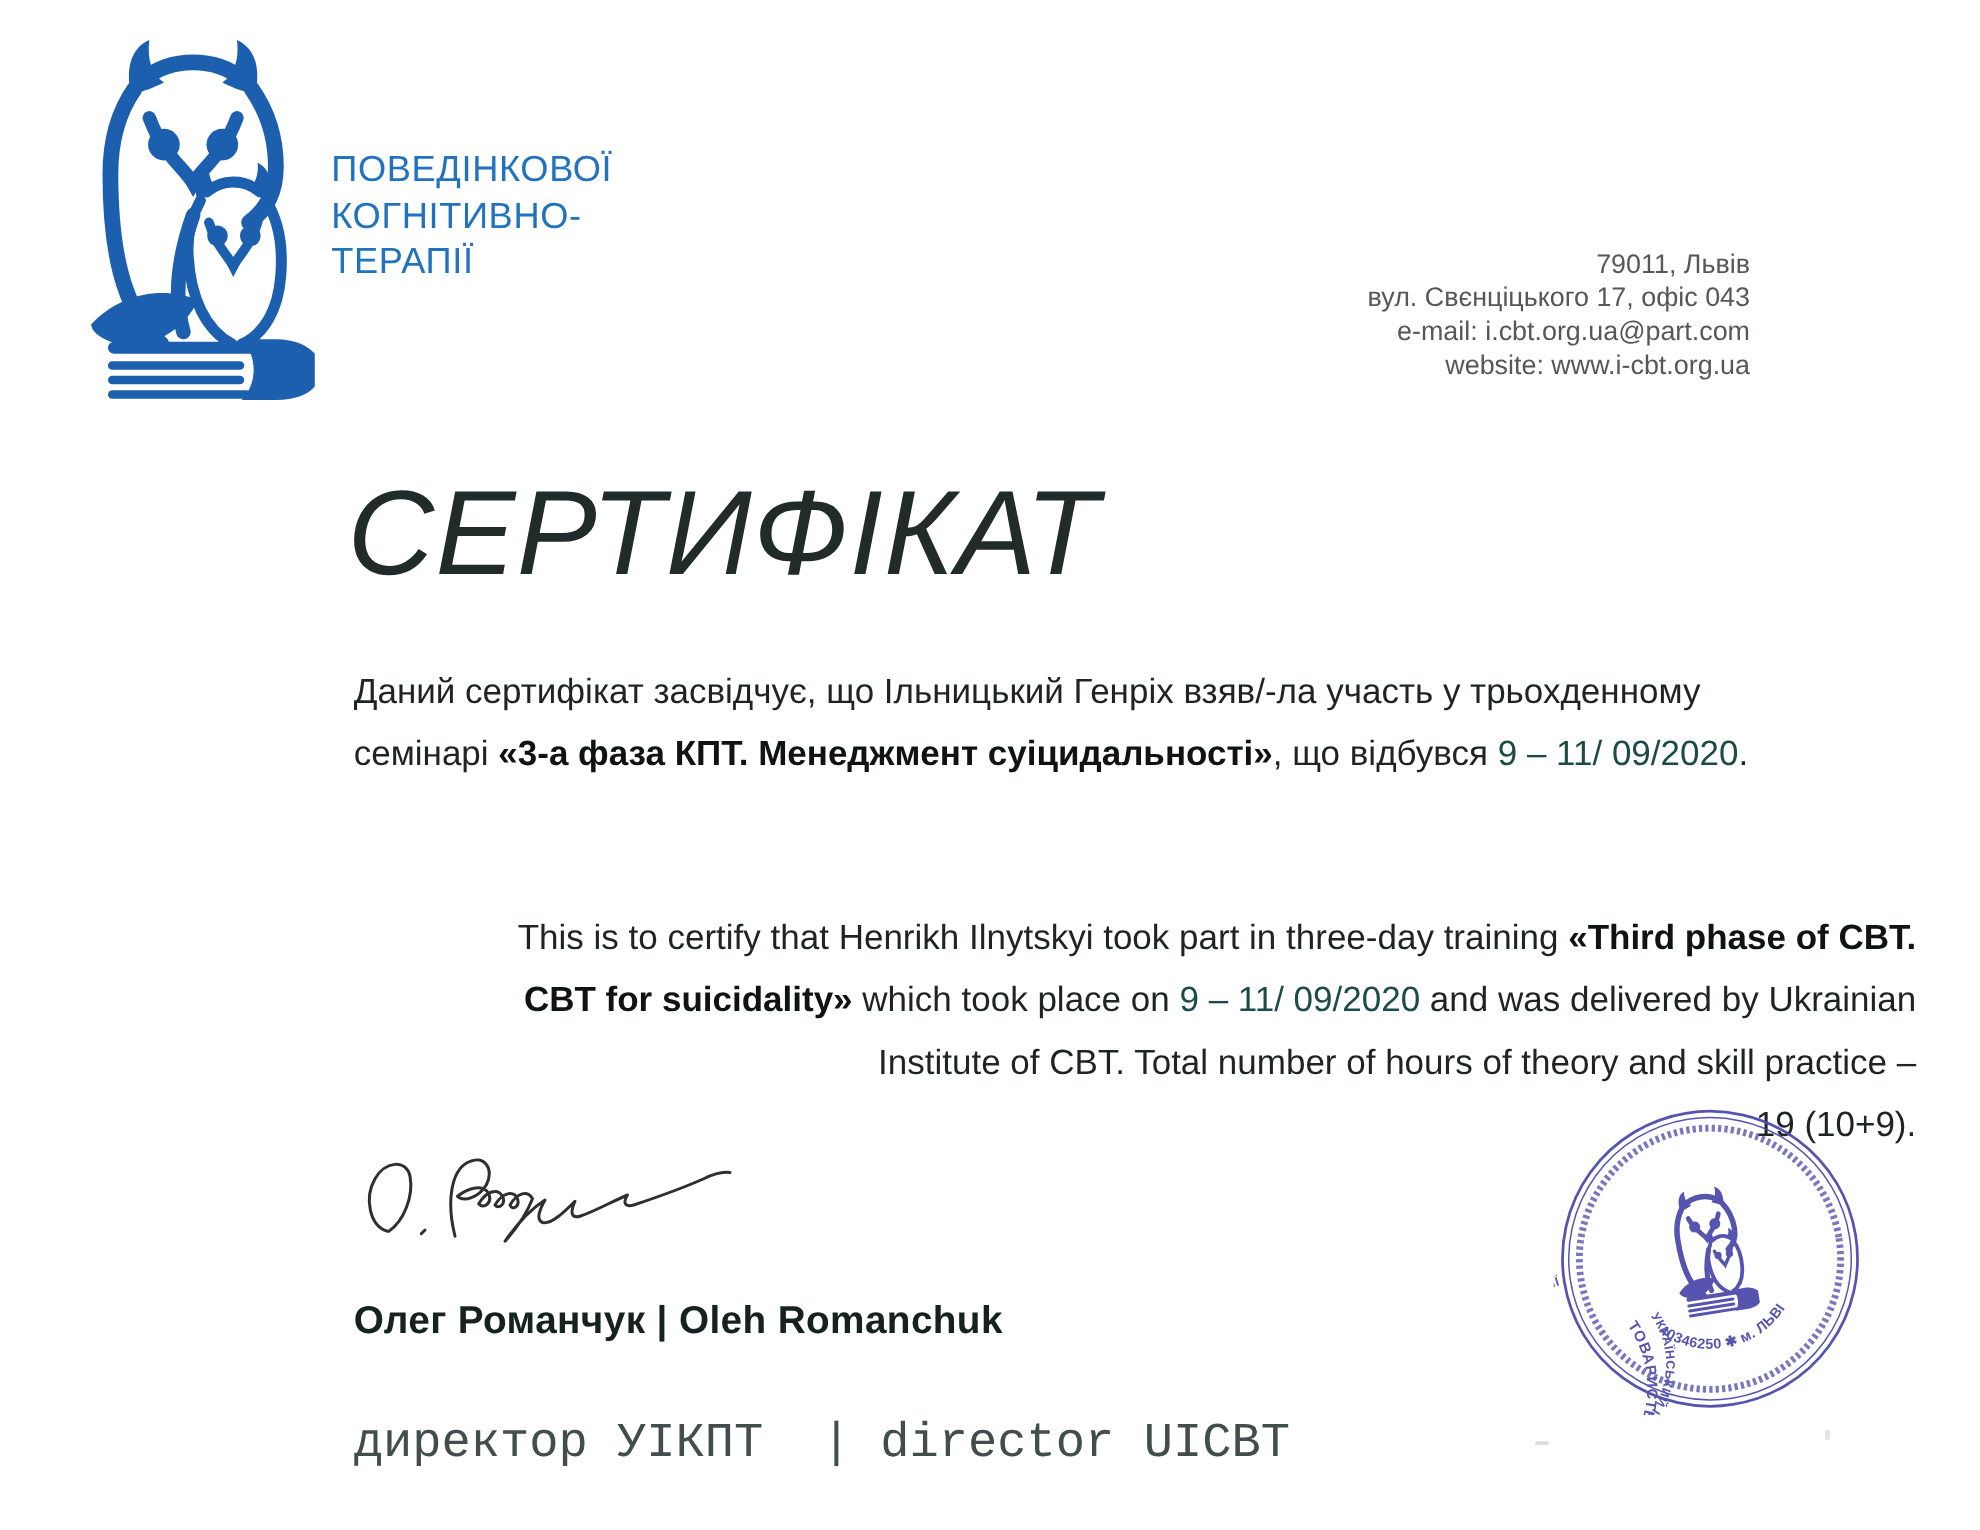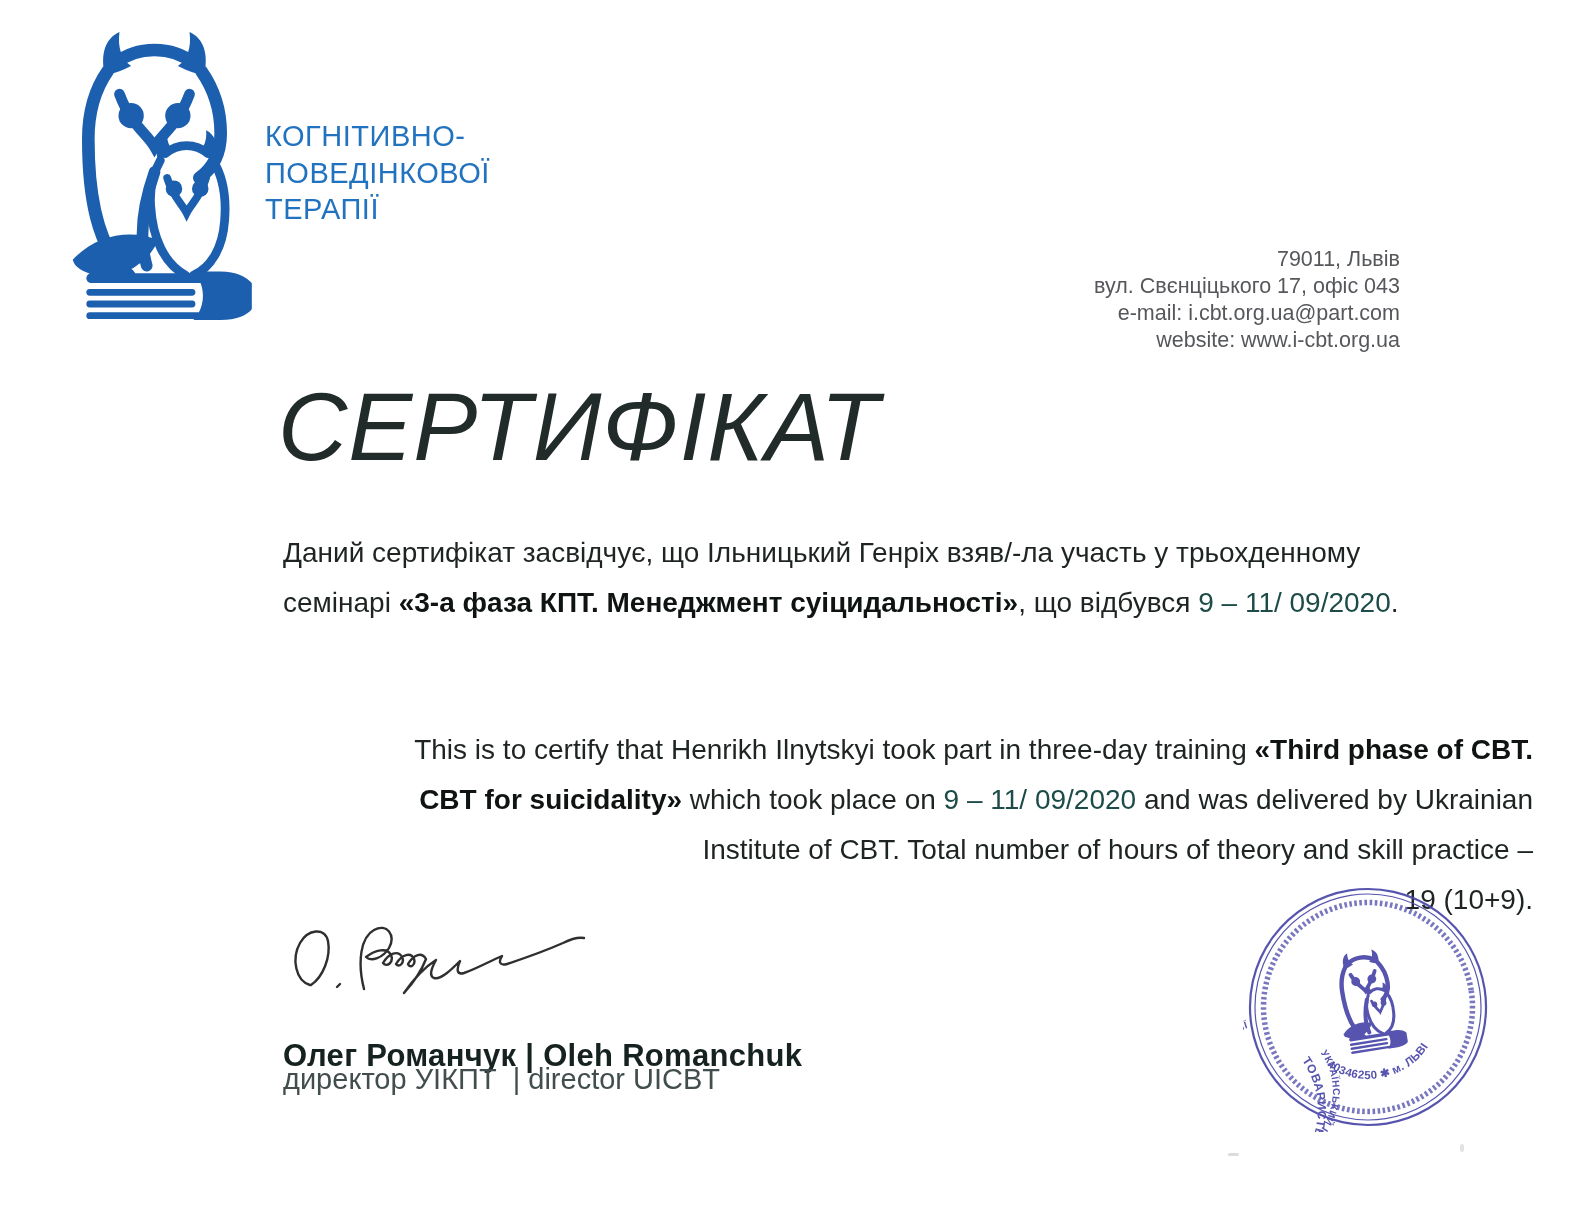--- a/index.html
+++ b/index.html
@@ -20,42 +20,42 @@
     position:relative;width:1584px;height:1224px;background:#ffffff;overflow:hidden;
     font-family:"Liberation Sans", sans-serif;
   }
   .logo-svg{position:absolute;left:52px;top:30px;width:205px;height:292px;color:var(--logo_blue);}
   .logo-text{
     position:absolute;left:265px;top:118px;color:var(--logo_text_blue);
     font-size:29px;line-height:36.5px;letter-spacing:0.5px;font-weight:400;
   }
   .contact{
     position:absolute;right:184px;top:198px;text-align:right;color:var(--contact_gray);
-    font-size:21.5px;line-height:27px;margin-top:48px;
+    font-size:21.5px;line-height:27px;
   }
   .cert-title{
     position:absolute;left:278px;top:372px;margin:0;color:var(--title_ink);
     font-size:96px;font-weight:100;letter-spacing:1px;white-space:nowrap;font-style:italic;
   }
   .body-par{
     position:absolute;left:283px;width:1250px;margin:0;color:var(--ink);
     font-size:28px;line-height:50px;
   }
   .par-ua{top:528px;}
   .par-en{top:725px;text-align:right;}
   .seg-bold{font-weight:bold;color:var(--ink_bold);}
   .seg-date{color:var(--date_teal);}
   .signature-svg{position:absolute;left:280px;top:903px;width:320px;height:100px;color:var(--sig_ink);}
   .name-line{
     position:absolute;left:283px;top:1038px;color:var(--name_ink);
     font-size:31px;font-weight:bold;letter-spacing:0.3px;
   }
   .role-line{
-    position:absolute;left:283px;top:1063px;color:var(--role_gray);
-    font-size:29px;font-weight:400;
+    position:absolute;left:283px;top:1133px;color:var(--role_gray);
+    font-size:39px;font-weight:400;font-family:Liberation Mono, monospace;
   }
   .stamp-svg{
     position:absolute;left:1243px;top:882px;width:250px;height:250px;color:var(--stamp_blue);
     opacity:0.93;filter:blur(0.2px);
   }
   .speck{position:absolute;background:#dcdcdc;border-radius:2px;}
   .speck-1{left:1228px;top:1153px;width:11px;height:3px;}
   .speck-2{left:1460px;top:1144px;width:4px;height:8px;background:#e3e3e3;}
 </style>
 </head>
@@ -97,22 +97,22 @@
         </g>
       </symbol>
     </defs>
   </svg>
 
   <svg class="logo-svg" viewBox="0 0 200 300">
     <use href="#owlSymbol"></use>
   </svg>
 
   <div class="logo-text">
+    <div>ПОВЕДІНКОВОЇ</div>
     <div>КОГНІТИВНО-</div>
-    <div>ПОВЕДІНКОВОЇ</div>
     <div>ТЕРАПІЇ</div>
   </div>
 
   <div class="contact">
     <div>79011, Львів</div>
     <div>вул. Свєнціцького 17, офіс 043</div>
     <div>e-mail: i.cbt.org.ua@part.com</div>
     <div>website: www.i-cbt.org.ua</div>
   </div>
 

